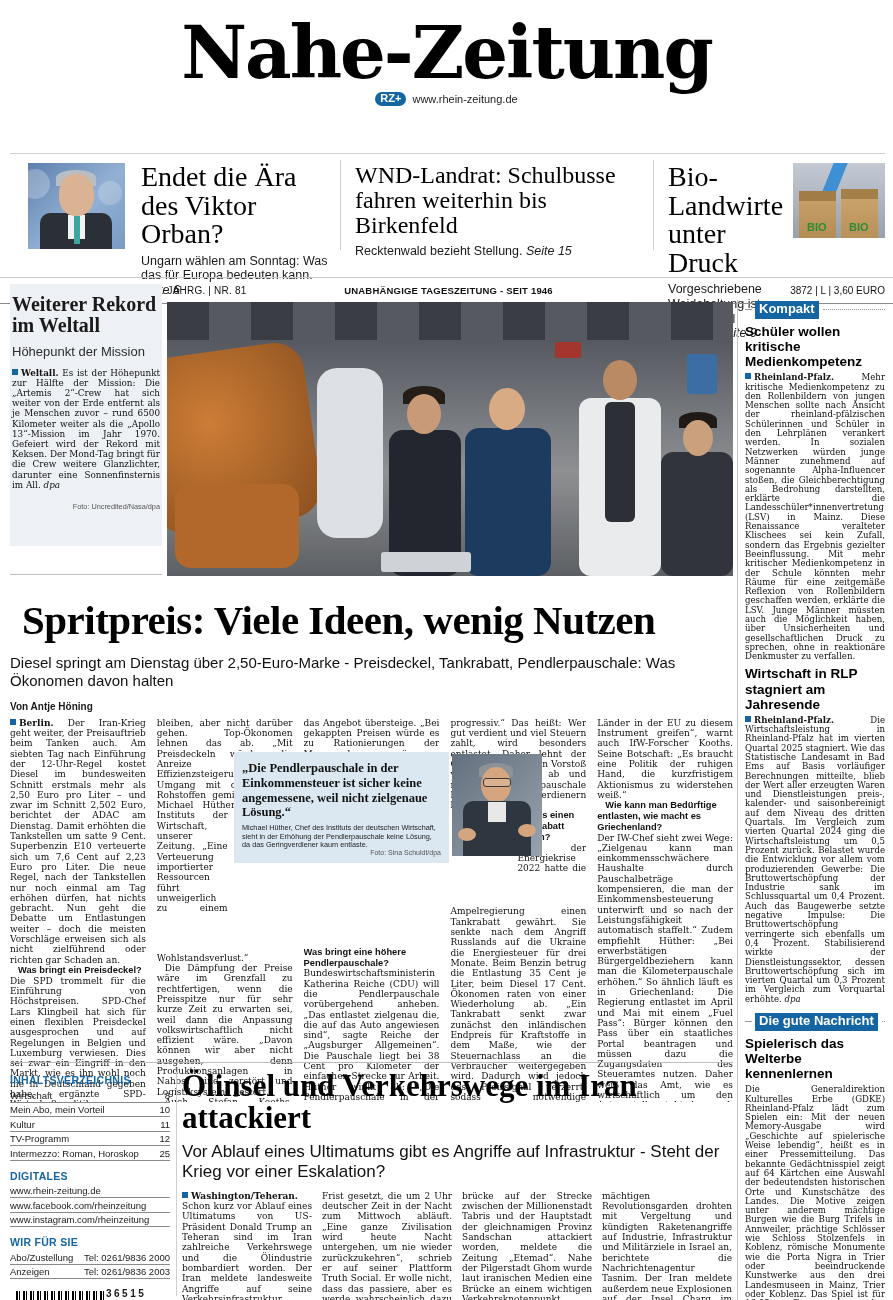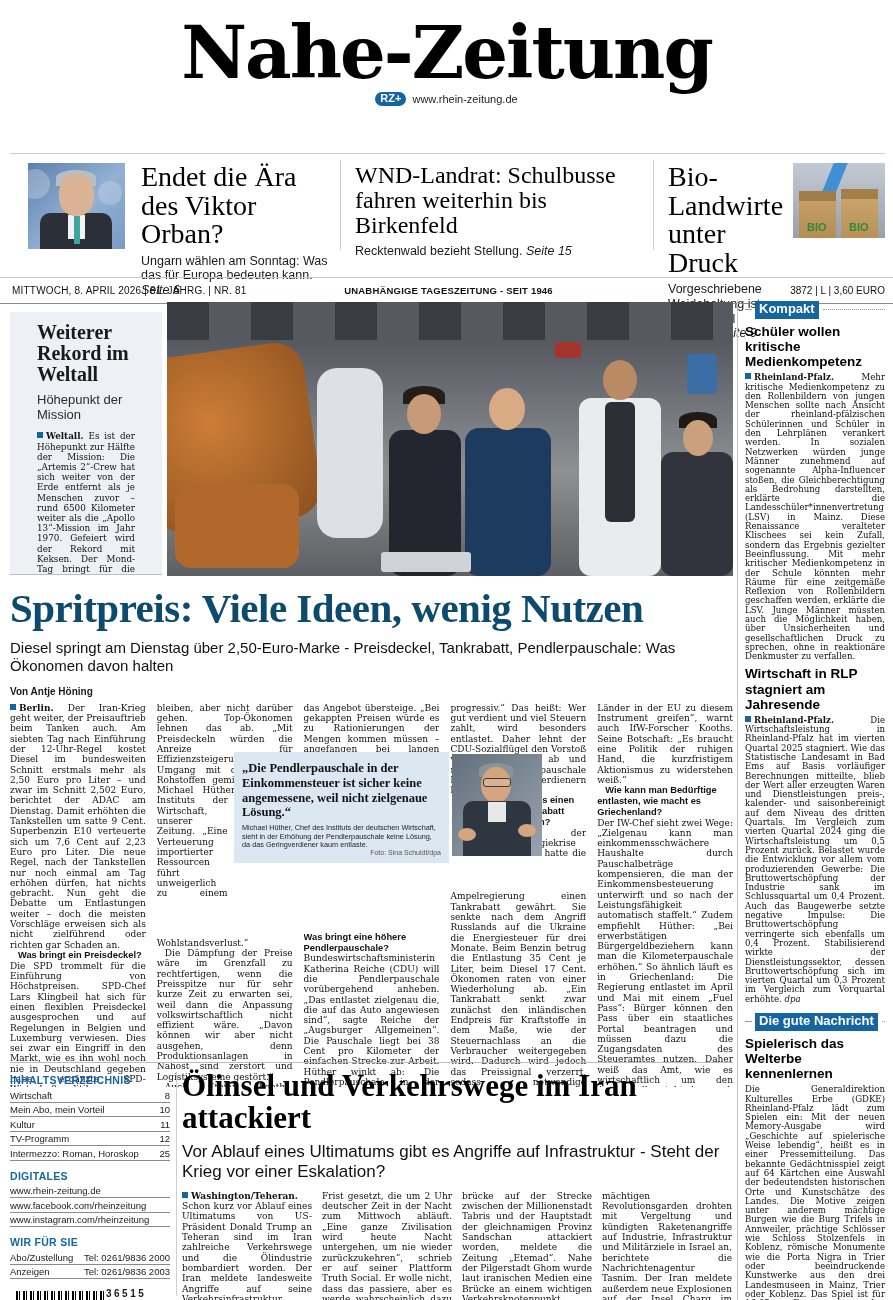--- a/index.html
+++ b/index.html
@@ -33,22 +33,22 @@
 
   
   .dateline{position:absolute;left:0;top:258px;width:893px;height:27px;box-sizing:border-box;
             border-top:1px solid #c9c9c9;border-bottom:1px solid #8a8a8a;
             display:flex;align-items:center;padding:0 8px 0 12px;font-size:10px;color:#111;margin-top:19px;}
   .dateline .dl-l{flex:1.2;text-align:left;letter-spacing:.2px;}
   .dateline .dl-c{flex:1;text-align:center;font-weight:bold;font-size:9.5px;letter-spacing:.2px;}
   .dateline .dl-r{flex:1.2;text-align:right;}
 
   
-  .weltall{position:absolute;left:10px;top:312px;width:152px;height:262px;box-sizing:border-box;
-           background:#edf1f5;padding:10px 27px;overflow:hidden;}
+  .weltall{position:absolute;left:10px;top:284px;width:152px;height:262px;box-sizing:border-box;
+           background:#edf1f5;padding:10px 2px;overflow:hidden;}
   .weltall h3{margin:0;font-family:"Liberation Serif",serif;font-size:20px;line-height:1.04;font-weight:bold;}
   .weltall .wsub{font-size:13px;color:#2c2c2c;margin-top:8px;}
   .smallbody{font-family:"DejaVu Serif",serif;font-size:8.8px;line-height:10.2px;text-align:justify;color:#111;}
   .weltall .wbody{margin-top:9px;}
   .sq{display:inline-block;width:6px;height:6px;background:#1565a3;margin-right:3px;vertical-align:1px;}
   .blead{font-weight:bold;}
   .agency{font-style:italic;}
   .wcredit{font-size:7.3px;text-align:right;color:#555;margin-top:12px;font-family:"Liberation Sans",sans-serif;}
   .hrule-left{position:absolute;left:10px;top:574px;width:152px;border-top:1px solid #bdbdbd;}
 
@@ -81,22 +81,22 @@
            border-left:1px solid #c5c5c5;padding-left:7px;overflow:hidden;}
   .label-row{display:flex;align-items:center;margin:1px 0 5px;}
   .label-row::before{content:"";width:7px;border-top:1px solid #9a9a9a;margin-right:3px;}
   .label-row::after{content:"";flex:1;border-top:1px dotted #9a9a9a;margin-left:4px;}
   .sb-label{background:#1565a3;color:#fff;font-weight:bold;font-size:13px;padding:1px 4px 2px;line-height:1.15;}
   .sb-title{font-weight:bold;font-size:13.5px;line-height:1.12;margin:5px 0 4px;color:#000;}
   .sb-body{font-family:"DejaVu Serif",serif;font-size:8.6px;line-height:9.3px;text-align:justify;color:#111;}
 
   
   .sprit{position:absolute;left:10px;top:588px;width:723px;}
-  .sprit h1{margin:0;font-family:"Liberation Serif",serif;font-weight:bold;font-size:41px;
-            line-height:1.02;letter-spacing:-.5px;color:#0c4a6e;}
+  .sprit h1{margin:12px;font-family:"Liberation Serif",serif;font-weight:bold;font-size:41px;
+            line-height:1.02;letter-spacing:-.5px;color:#000000;}
   .sprit .subhead{margin-top:9px;font-size:15px;line-height:1.2;color:#111;}
   .byline{margin-top:11px;font-size:10px;font-weight:bold;}
   .cols{margin-top:6px;display:flex;gap:11px;height:384px;overflow:hidden;}
   .col{width:135.8px;flex:0 0 auto;font-family:"DejaVu Serif",serif;font-size:9px;line-height:10.3px;
        text-align:justify;color:#111;overflow:hidden;}
   .col p{margin:0;}
   .col p + p{text-indent:8px;}
   .qhead{font-family:"Liberation Sans",sans-serif;font-weight:bold;font-size:9.3px;line-height:10.8px;
          margin:4px 0 0;text-align:left;}
   .sp-r{float:right;width:60px;height:128px;margin:2px 0 2px 5px;}

